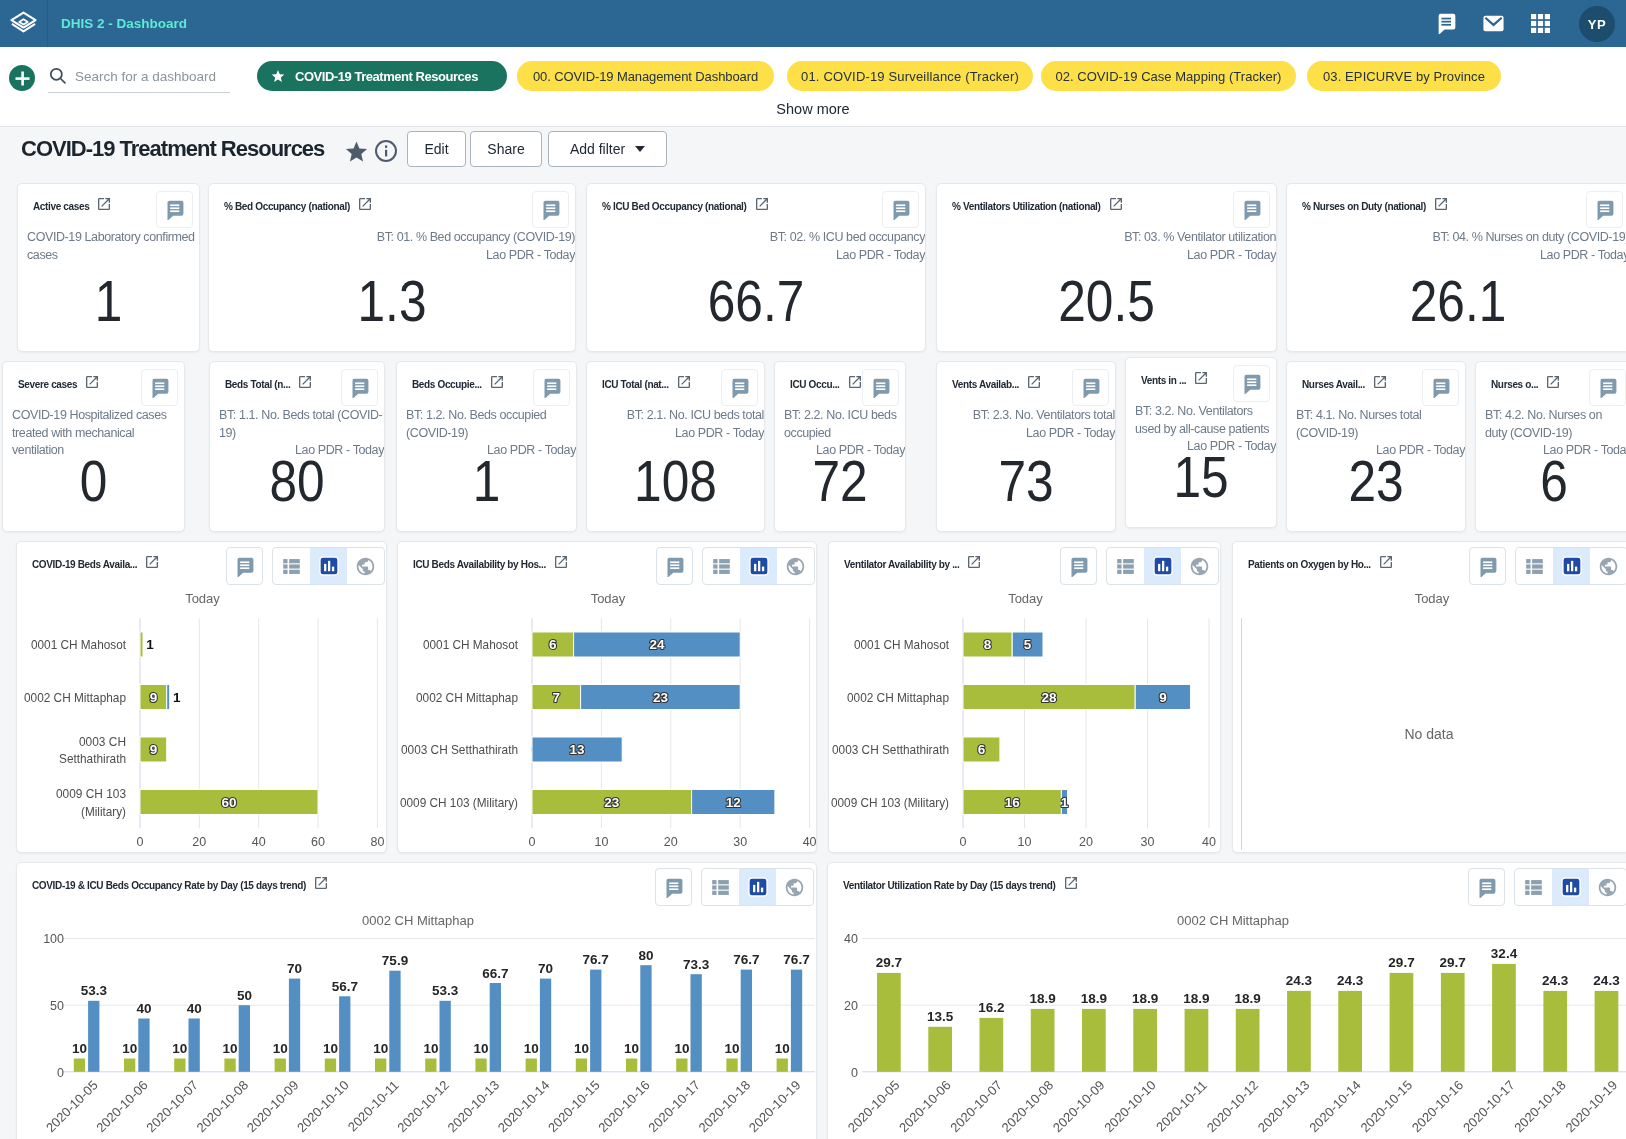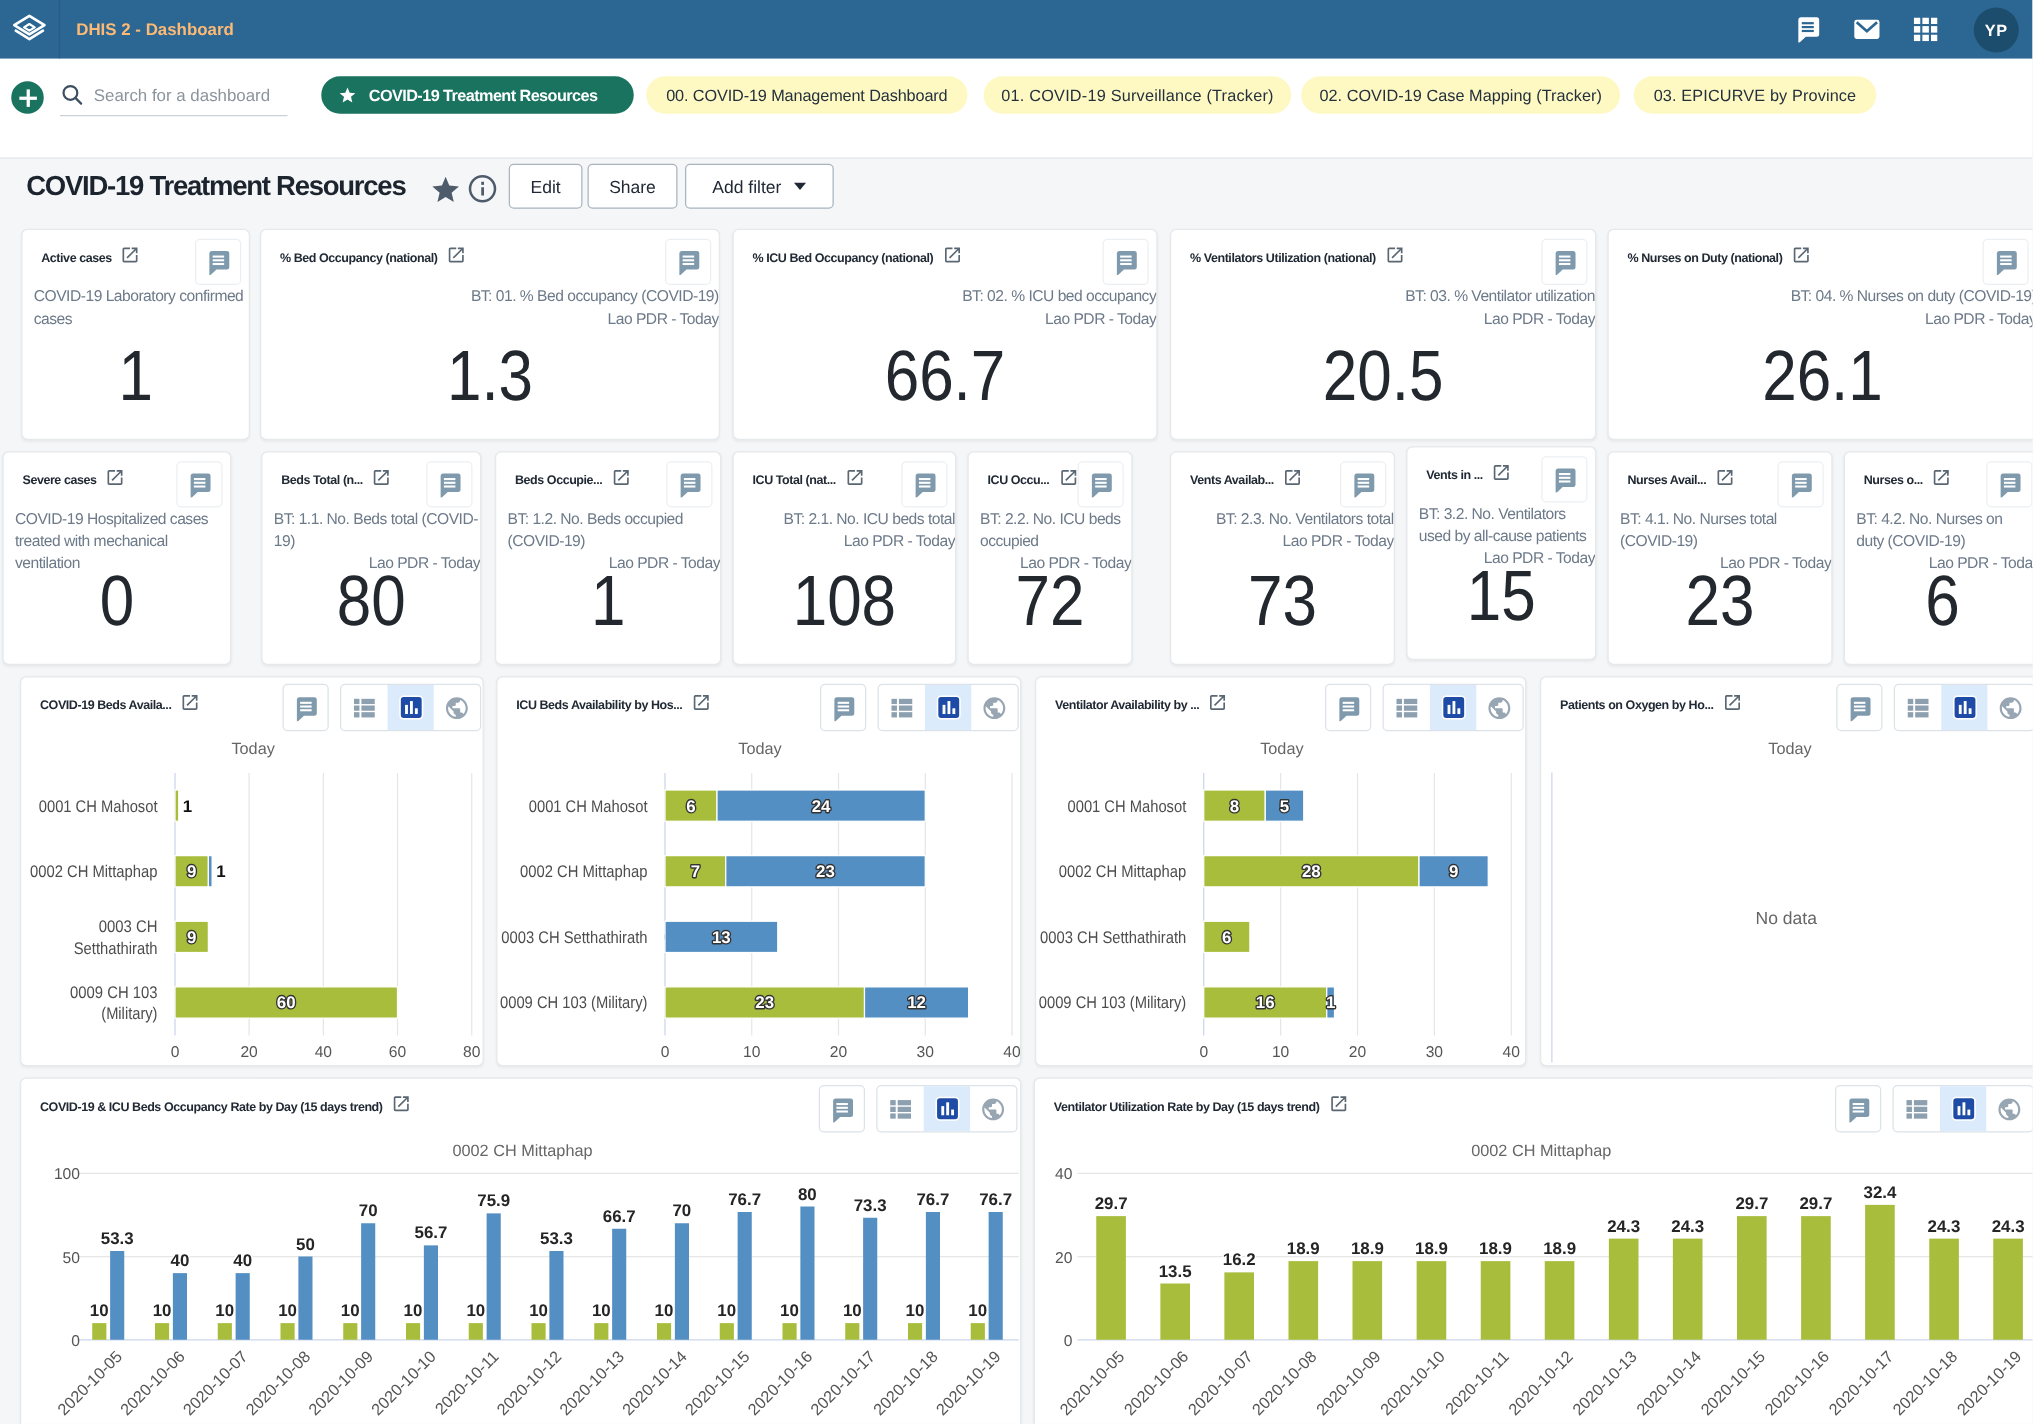--- a/index.html
+++ b/index.html
@@ -1,33 +1,33 @@
 <!DOCTYPE html>
 <html><head><meta charset="utf-8">
 <style>
 * { margin:0; padding:0; box-sizing:border-box; }
 html,body { width:1626px; height:1139px; overflow:hidden; background:#f4f6f8;
   font-family:"Liberation Sans", sans-serif; position:relative; }
 #topbar { position:absolute; left:0; top:0; width:1626px; height:47px; background:#2c6693; }
 #logobox { position:absolute; left:0; top:0; width:48px; height:47px; border-right:1px solid #265d86;
   display:flex; align-items:center; justify-content:center; }
 #apptitle { position:absolute; left:61px; top:0; height:47px; display:flex; align-items:center;
-  color:#fdba74; font-size:13.5px; font-weight:bold; }
+  color:#5eead4; font-size:13.5px; font-weight:bold; }
 .tbicon { position:absolute; top:12px; }
 #avatar { position:absolute; right:11px; top:6px; width:36px; height:36px; border-radius:50%;
   background:#1d4d6d; color:#fff; font-size:13px; font-weight:bold; letter-spacing:.5px;
   display:flex; align-items:center; justify-content:center; }
 #chipbar { position:absolute; left:0; top:47px; width:1626px; height:80px; background:#fff;
   border-bottom:1px solid #e0e4e8; }
 #plusbtn { position:absolute; left:9px; top:18px; width:26px; height:26px; border-radius:50%;
   background:#19735f; display:flex; align-items:center; justify-content:center; }
 #searchwrap { position:absolute; left:48px; top:13px; width:182px; height:33px; display:flex;
   align-items:center; border-bottom:1px solid #ccd1d6; color:#8b939c; font-size:13.5px; }
 #searchwrap span { margin-left:7px; white-space:nowrap; }
-.chip { position:absolute; top:14px; height:30px; border-radius:15px; background:#fef9c3;
+.chip { position:absolute; top:14px; height:30px; border-radius:15px; background:#fde047;
   color:#24303c; font-size:13px; display:flex; align-items:center; justify-content:center;
   white-space:nowrap; overflow:hidden; }
 .selchip { background:#19735f; color:#fff; font-weight:bold; justify-content:flex-start;
   padding-left:13px; }
 #showmore { position:absolute; left:0; top:54px; width:1626px; text-align:center;
   font-size:14.5px; color:#212934; }
 #dashtitle { position:absolute; left:21px; top:136px; font-size:22px; font-weight:bold;
   color:#1c242e; letter-spacing:-1px; }
 .obtn { position:absolute; top:131px; height:36px; background:#fff; border:1px solid #a9b4bf;
   border-radius:4px; font-size:14px; color:#212934; display:flex; align-items:center;
@@ -104,20 +104,21 @@
   <div class="chip selchip" style="left:257px;width:250px">
       <svg width="16" height="16" viewBox="0 0 24 24" fill="#fff">
         <path d="M12 17.3 L6.2 20.9 7.8 14.2 2.6 9.8 9.4 9.2 12 2.9 14.6 9.2 21.4 9.8 16.2 14.2 17.8 20.9 Z"></path>
       </svg>
       <span style="margin-left:9px;letter-spacing:-0.46px">COVID-19 Treatment Resources</span>
     </div>
   <div class="chip" style="left:517px;width:257px;letter-spacing:-0.10px">00. COVID-19 Management Dashboard</div>
     <div class="chip" style="left:787px;width:246px;letter-spacing:0.17px">01. COVID-19 Surveillance (Tracker)</div>
     <div class="chip" style="left:1041px;width:255px;letter-spacing:0.03px">02. COVID-19 Case Mapping (Tracker)</div>
     <div class="chip" style="left:1307px;width:194px;letter-spacing:0.11px">03. EPICURVE by Province</div>
+  <div id="showmore">Show more</div>
 </div>
 
 <div id="dashtitle">COVID-19 Treatment Resources</div>
 <svg width="25" height="25" viewBox="0 0 24 24" fill="#4d5b6b" style="position:absolute;left:344px;top:139px">
     <path d="M12 17.8 L5.7 21.7 7.4 14.5 1.8 9.7 9.2 9.1 12 2.3 14.8 9.1 22.2 9.7 16.6 14.5 18.3 21.7 Z"></path>
   </svg>
 <svg width="24" height="24" viewBox="0 0 24 24" fill="none" style="position:absolute;left:374px;top:139px">
     <circle cx="12" cy="12" r="10" stroke="#4d5b6b" stroke-width="2"></circle>
     <rect x="11" y="10.8" width="2.2" height="6.6" fill="#4d5b6b"></rect>
     <rect x="11" y="6.4" width="2.2" height="2.5" fill="#4d5b6b"></rect>

